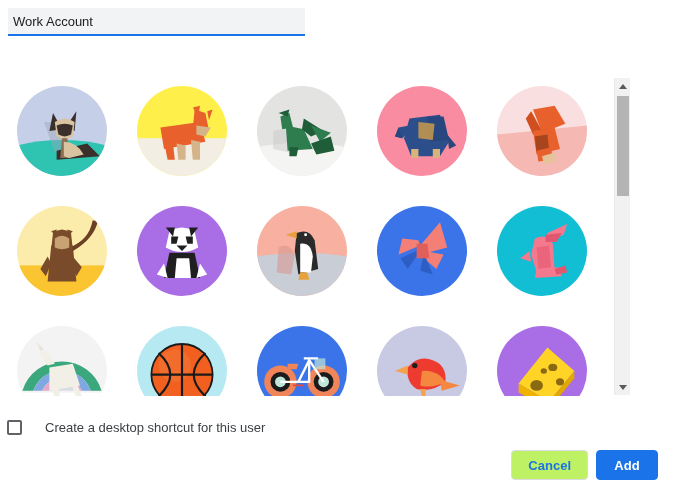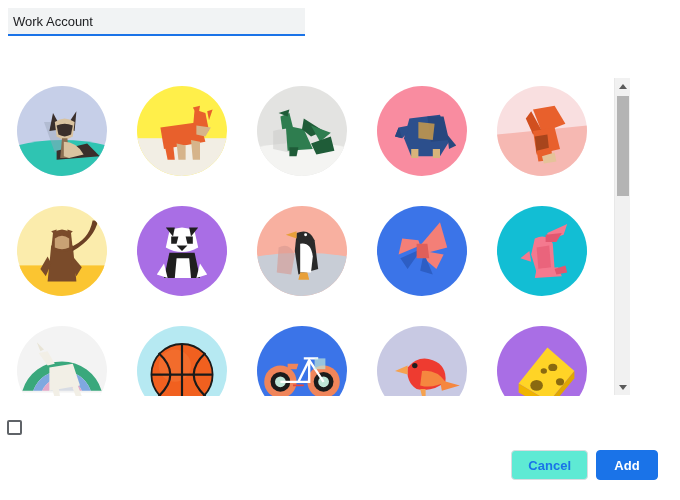--- a/index.html
+++ b/index.html
@@ -154,21 +154,21 @@
     font-size: 13px;
     font-weight: bold;
     cursor: pointer;
     display: flex;
     align-items: center;
     justify-content: center;
     box-sizing: border-box;
     padding: 0 16px;
   }
   .btn-cancel {
-    background: #5eead4;
+    background: #bef264;
     color: #1a73e8;
     border: 1px solid #dadce0;
     min-width: 66px;
   }
   .btn-add {
     background: #1a73e8;
     color: #ffffff;
     border: 1px solid #1a73e8;
     min-width: 62px;
   }
@@ -394,18 +394,19 @@
       <i></i>
     </div>
   <div class="sb-thumb"></div>
   <div class="sb-arrow down">
       <i></i>
     </div>
 </div>
 
 <div class="shortcut-row">
   <div class="checkbox"></div>
+  <div class="shortcut-label">Create a desktop shortcut for this user</div>
 </div>
 
 <div class="footer">
   <div class="btn btn-cancel">Cancel</div>
   <div class="btn btn-add">Add</div>
 </div>
 
 </body></html>

